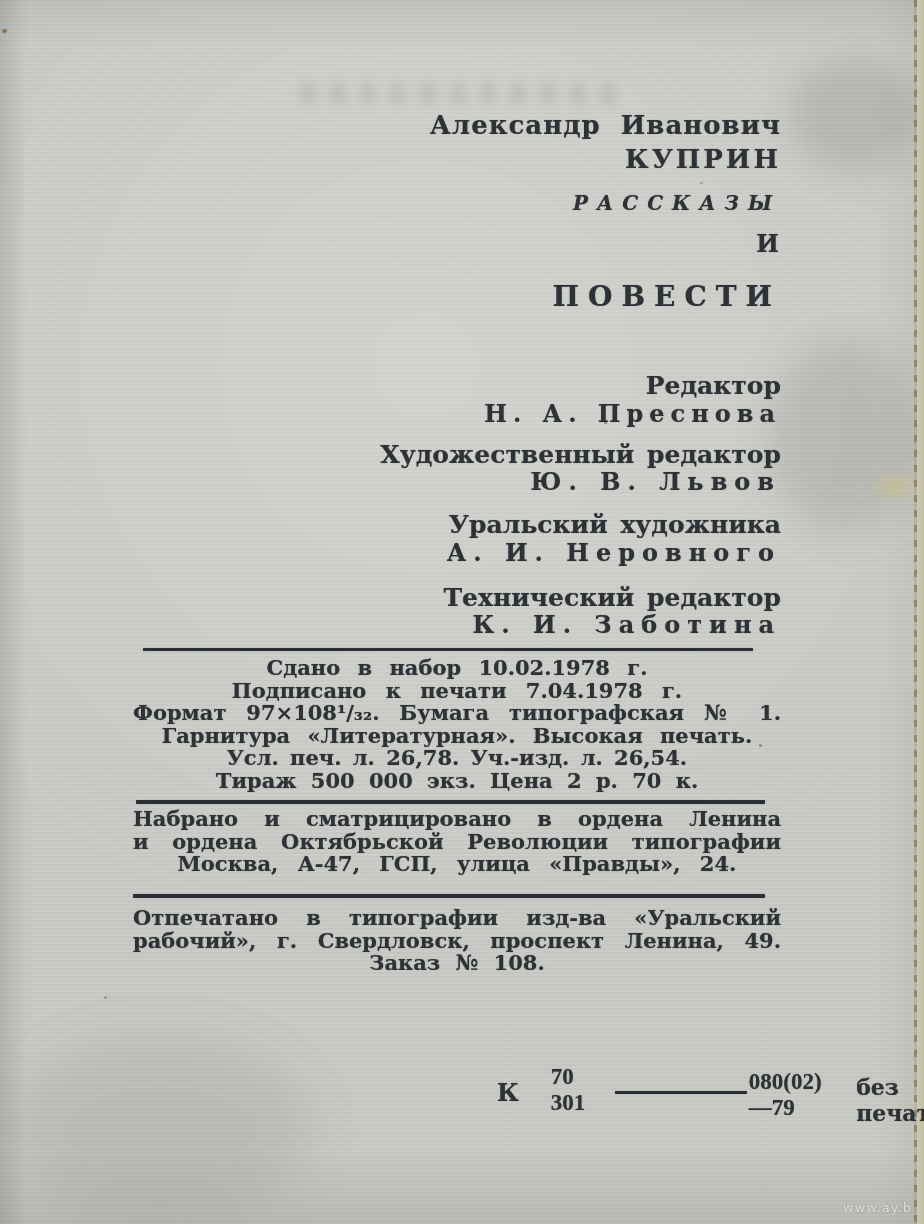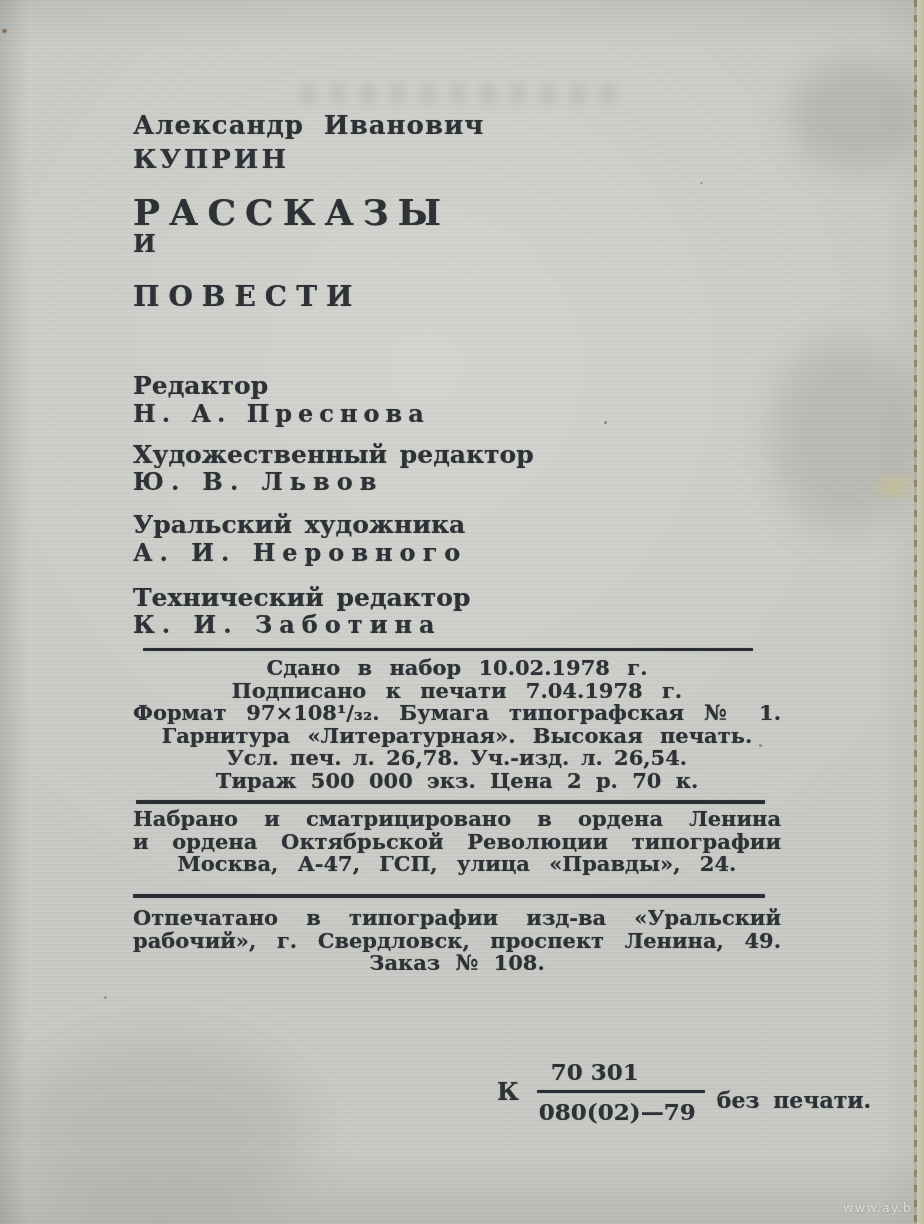--- a/index.html
+++ b/index.html
@@ -15,26 +15,26 @@
       linear-gradient(to right, rgba(85,90,86,0.20) 0px, rgba(85,90,86,0) 3%),
       linear-gradient(to bottom, rgba(85,90,86,0.10) 0px, rgba(85,90,86,0) 4%),
       linear-gradient(to top, rgba(85,90,86,0.14) 0px, rgba(85,90,86,0) 6%),
       linear-gradient(to left, rgba(120,112,80,0.10) 0px, rgba(120,112,80,0) 5%),
       repeating-linear-gradient(0deg, rgba(255,255,255,0.02) 0 2px, rgba(0,0,0,0.018) 2px 4px),
       #c8cac5;
     color:#2e3136;
   }
   .ink{ text-shadow:0 0 1px rgba(42,46,52,0.55); font-weight:700; }
   .abs{ position:absolute; }
-  .col{ position:absolute; left:133px; width:648px; text-align:left; }
+  .col{ position:absolute; left:133px; width:648px; text-align:right; }
 
   
   .author-line{ top:110px; font-size:26px; word-spacing:10px; letter-spacing:1px;}
   .author-surname{ top:144px; font-size:26px; letter-spacing:3px;}
-  .title-1{ top:191px; font-size:36px; letter-spacing:9px;}
+  .title-1{ top:191px; font-size:20px; letter-spacing:9px;font-style:italic;}
   .title-2{ top:229px; font-size:24px; letter-spacing:2px;}
   .title-3{ top:260px; font-size:28px; letter-spacing:9px;margin-top:20px;}
 
   
   .role{ font-size:25px; word-spacing:4px;}
   .pname{ font-size:24px; letter-spacing:7px; word-spacing:1px;}
   .r1{top:371px}.n1{top:399px;letter-spacing:6px}
   .r2{top:440px}.n2{top:467px}
   .r3{top:510px}.n3{top:538px}
   .r4{top:583px}.n4{top:610px}
@@ -52,21 +52,21 @@
   .b-print{ top:907px; }
   .ln{ white-space:nowrap; }
   .j{ text-align:justify; text-align-last:justify; white-space:normal; }
   .c{ text-align:center; }
   .ws4{ word-spacing:4px;} .ws7{ word-spacing:7px;} .ws8{ word-spacing:8px;}
   .ws10{ word-spacing:10px;} .ws12{ word-spacing:12px;}
 
   
   .catalog{ position:absolute; left:497px; top:1058px; display:flex; align-items:center; font-size:23px;}
   .cat-letter{ margin-right:18px; font-size:24px;}
-  .fraction{ display:flex; flex-direction:column; }
+  .fraction{ display:flex; flex-direction:row; align-items:center;font-family:Liberation Serif, serif;}
   .fr-top{ padding:0 14px 5px;}
   .fr-bar{ width:168px; height:3px; background:#2b2e33; border-radius:1px; box-shadow:0 0 1px rgba(42,46,52,.6);}
   .fr-bottom{ padding:5px 2px 0;}
   .cat-note{ margin-left:12px; margin-top:16px; word-spacing:6px; font-size:22px;}
 
   
   .ghost{ left:300px; top:83px; width:330px; height:22px;
     background:repeating-linear-gradient(90deg, rgba(96,102,100,0.45) 0 16px, rgba(96,102,100,0) 16px 30px);
     filter:blur(5px); opacity:0.28; border-radius:4px;}
   .shade{ border-radius:50%; }

